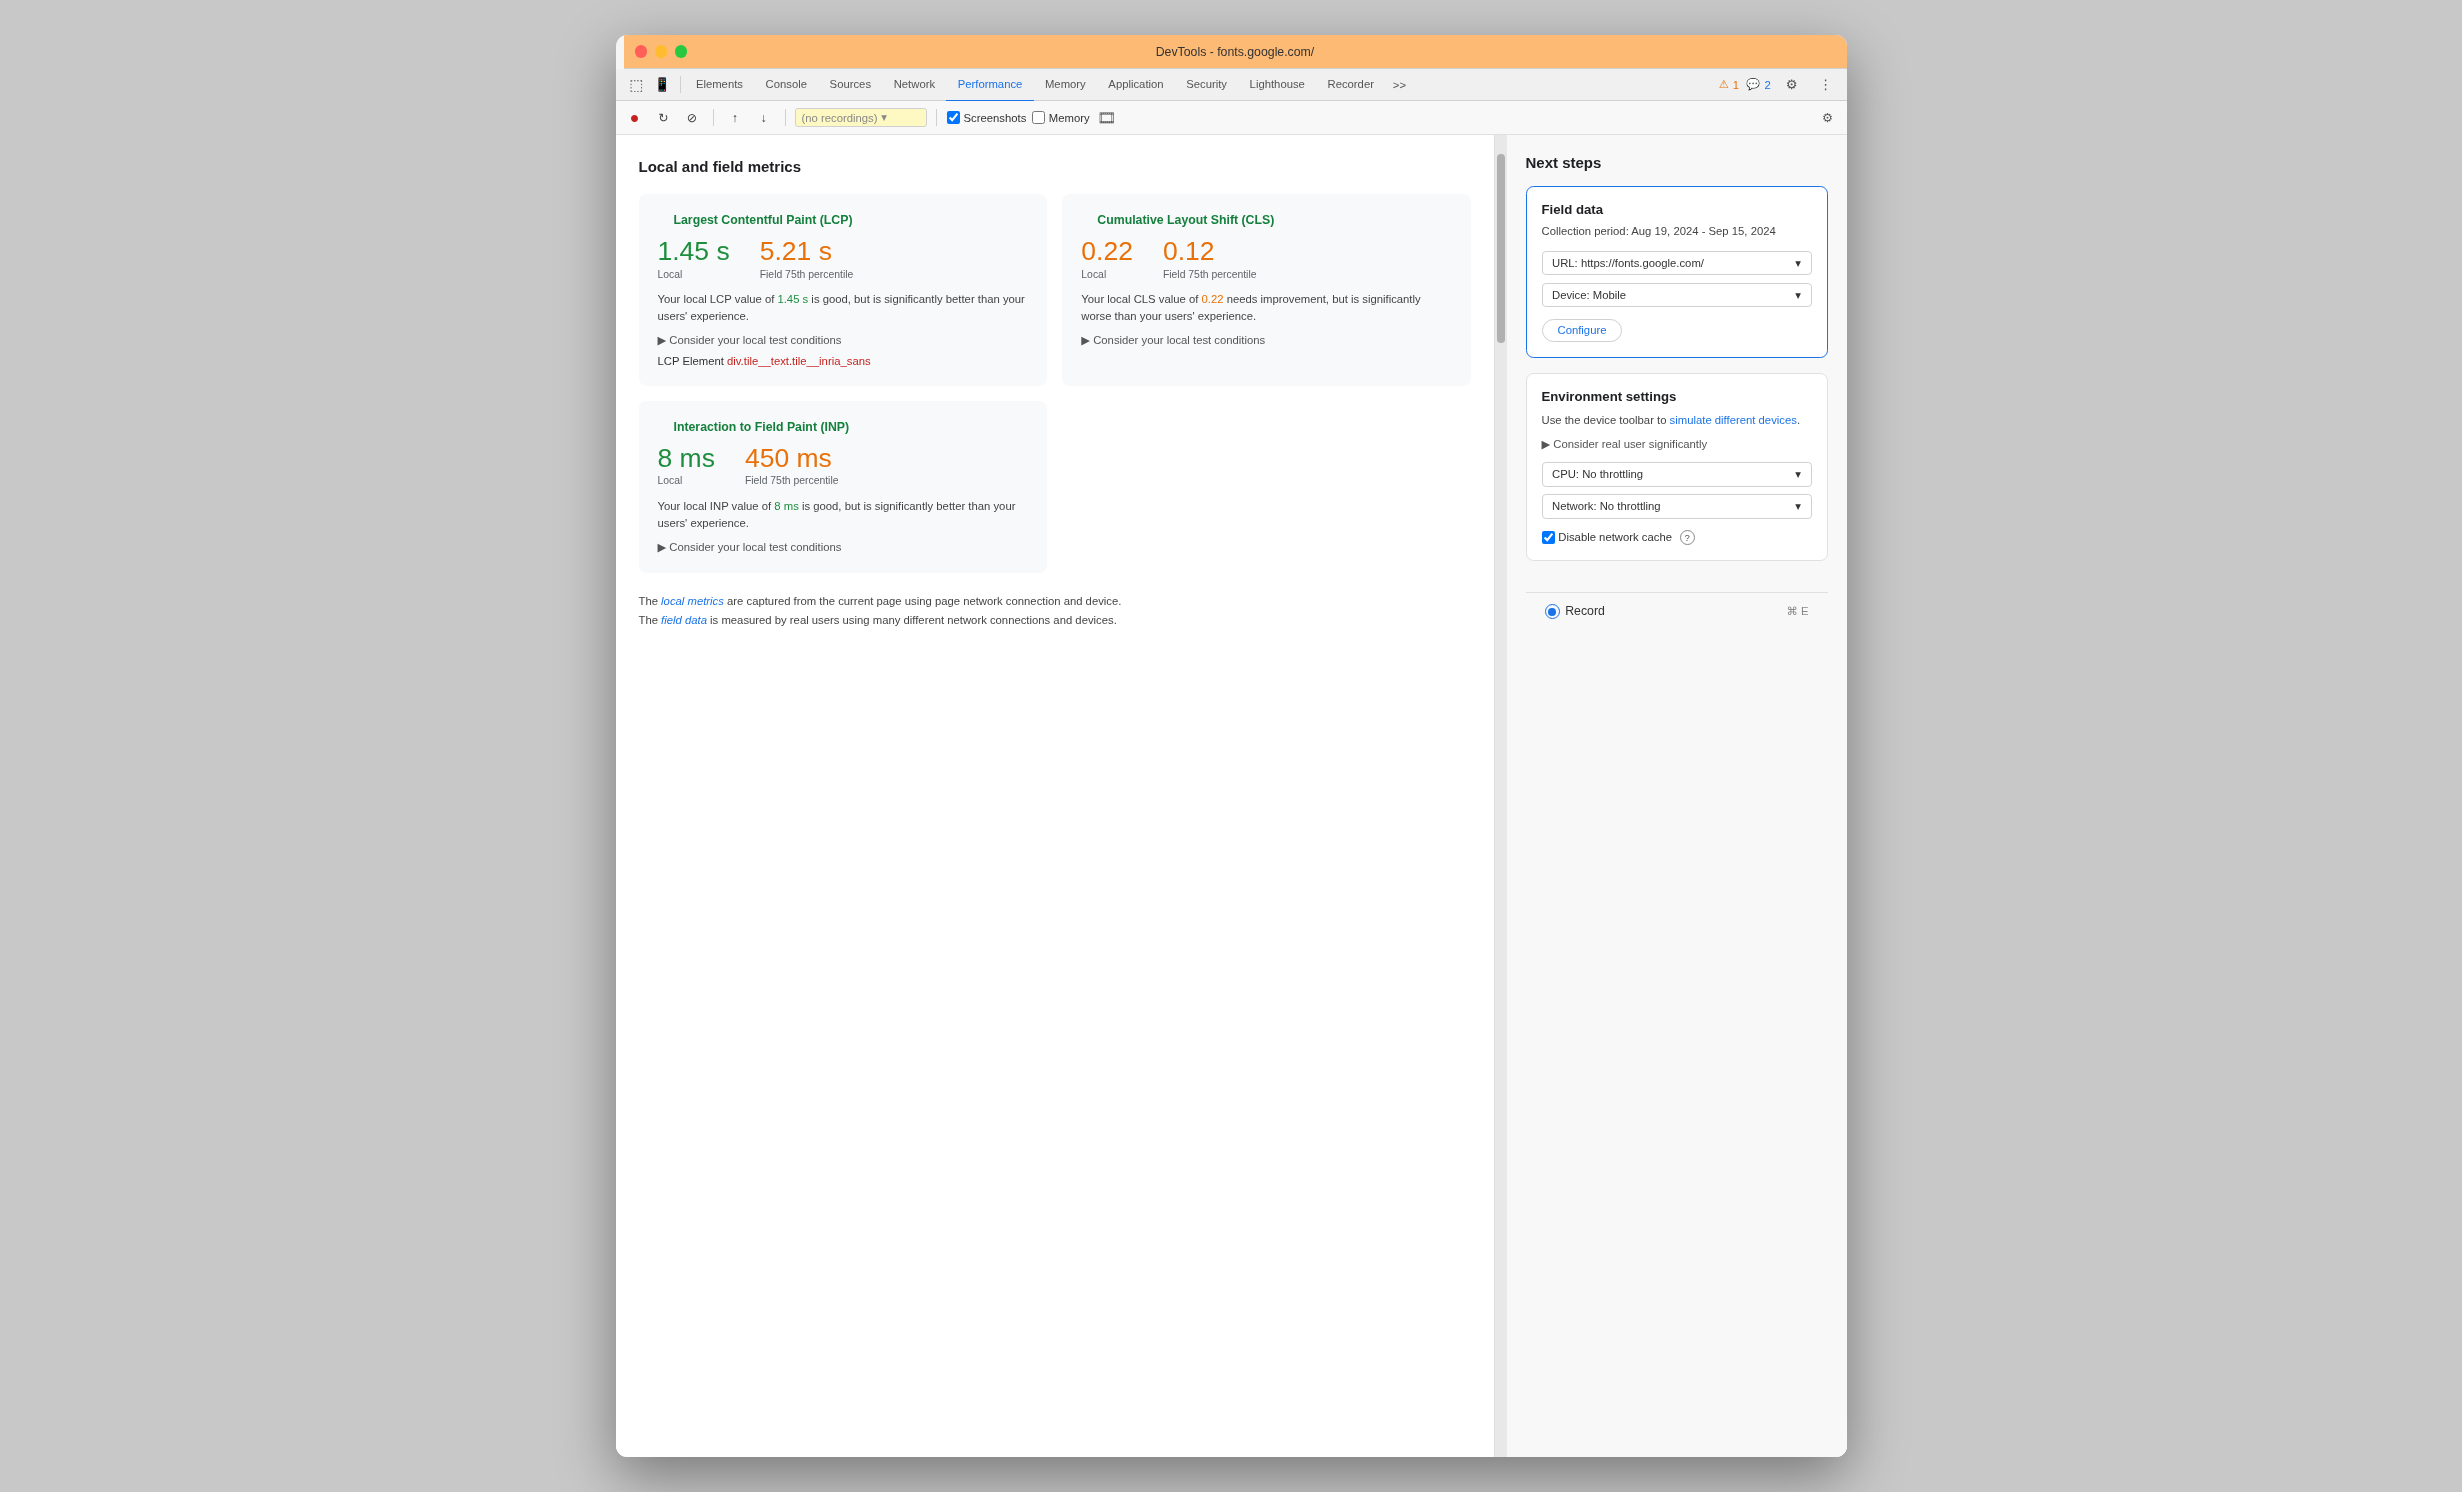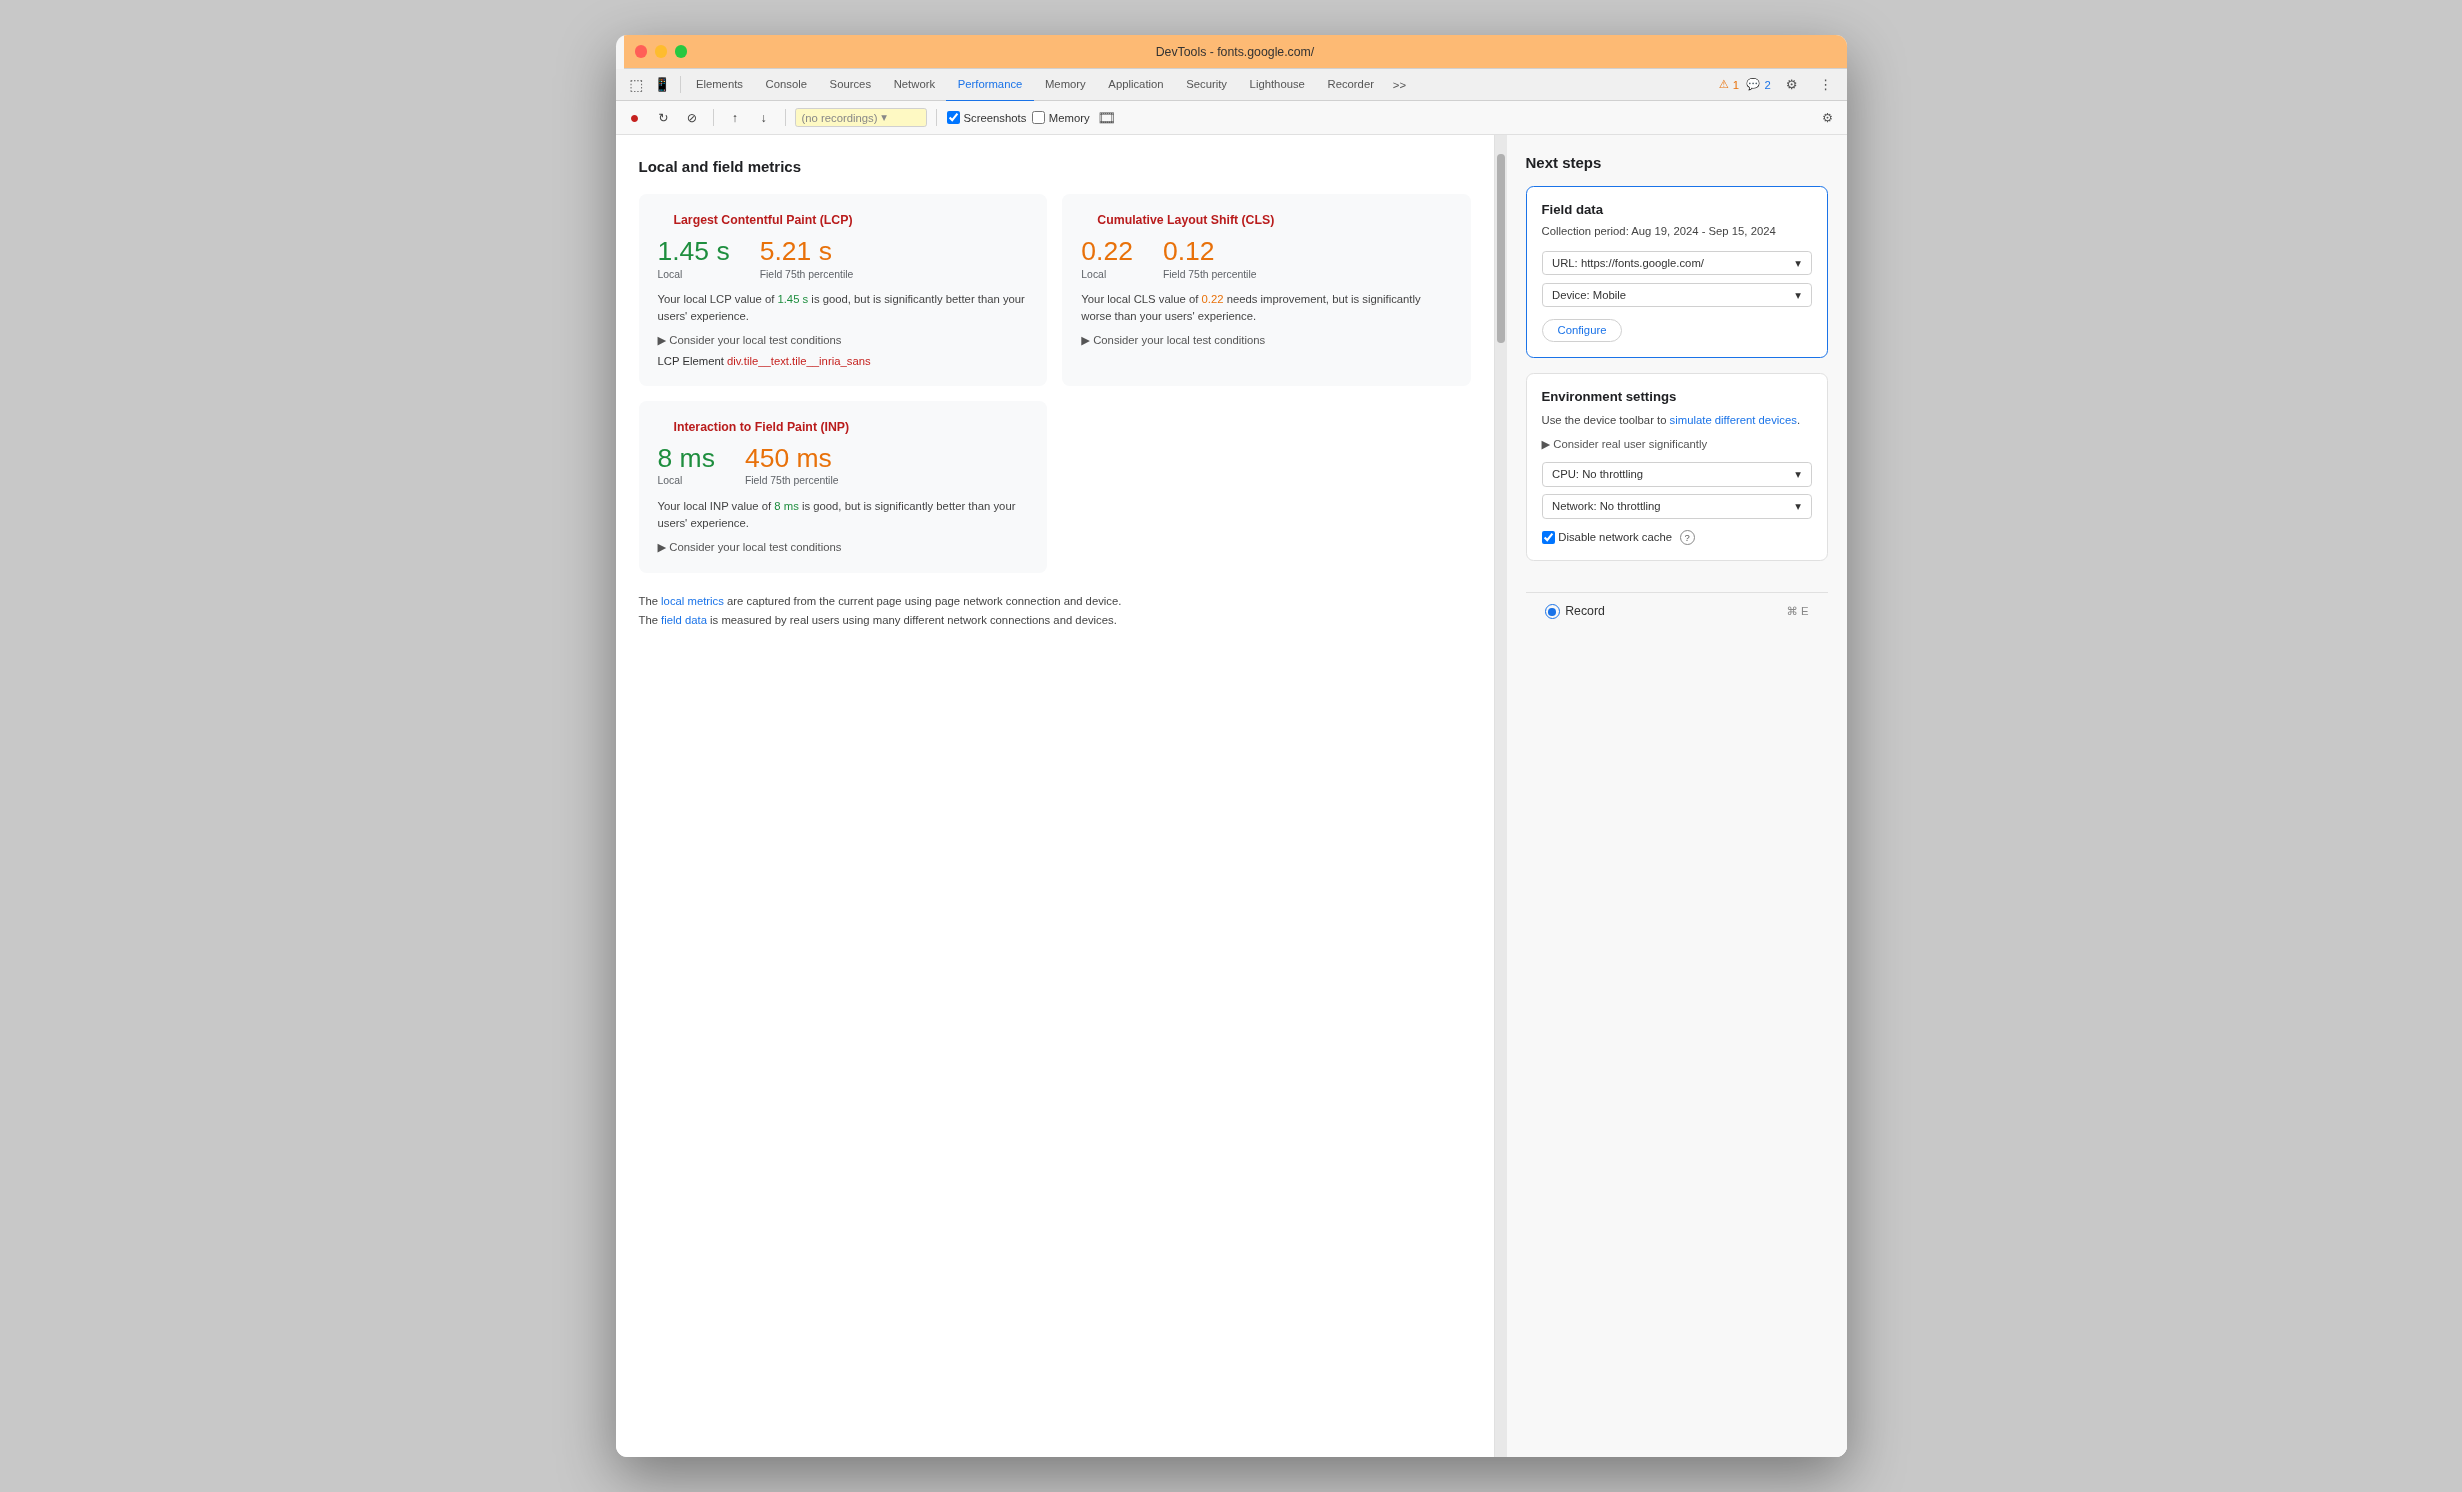--- a/index.html
+++ b/index.html
@@ -190,21 +190,21 @@
       margin-bottom: 15px;
     }
     .metric-card {
       background: #f8f9fa;
       border-radius: 7.6px;
       padding: 19px;
     }
     .metric-title {
       font-size: 12.3px;
       font-weight: 600;
-      color: #b91c1c;
+      color: #15803d;
       margin-bottom: 11.3px;
       padding-left: 16px;
     }
     .metric-values {
       display: flex;
       gap: 30px;
       margin-bottom: 11.3px;
       align-items: flex-end;
     }
     .metric-value-block {}
@@ -243,20 +243,21 @@
     .highlighted { color: #1e8e3e; font-weight: 500; }
     .highlighted-orange { color: #e8710a; font-weight: 500; }
     .footer-text {
       font-size: 11.3px;
       color: #444;
       line-height: 1.7;
     }
     .footer-text a {
       color: #1a73e8;
       text-decoration: none;
+      font-style: italic;
     }
     .right-section-title {
       font-size: 15px;
       font-weight: 600;
       color: #202124;
       margin-bottom: 15px;
     }
     .field-data-card {
       background: white;
       border: 1.9px solid #1a73e8;

